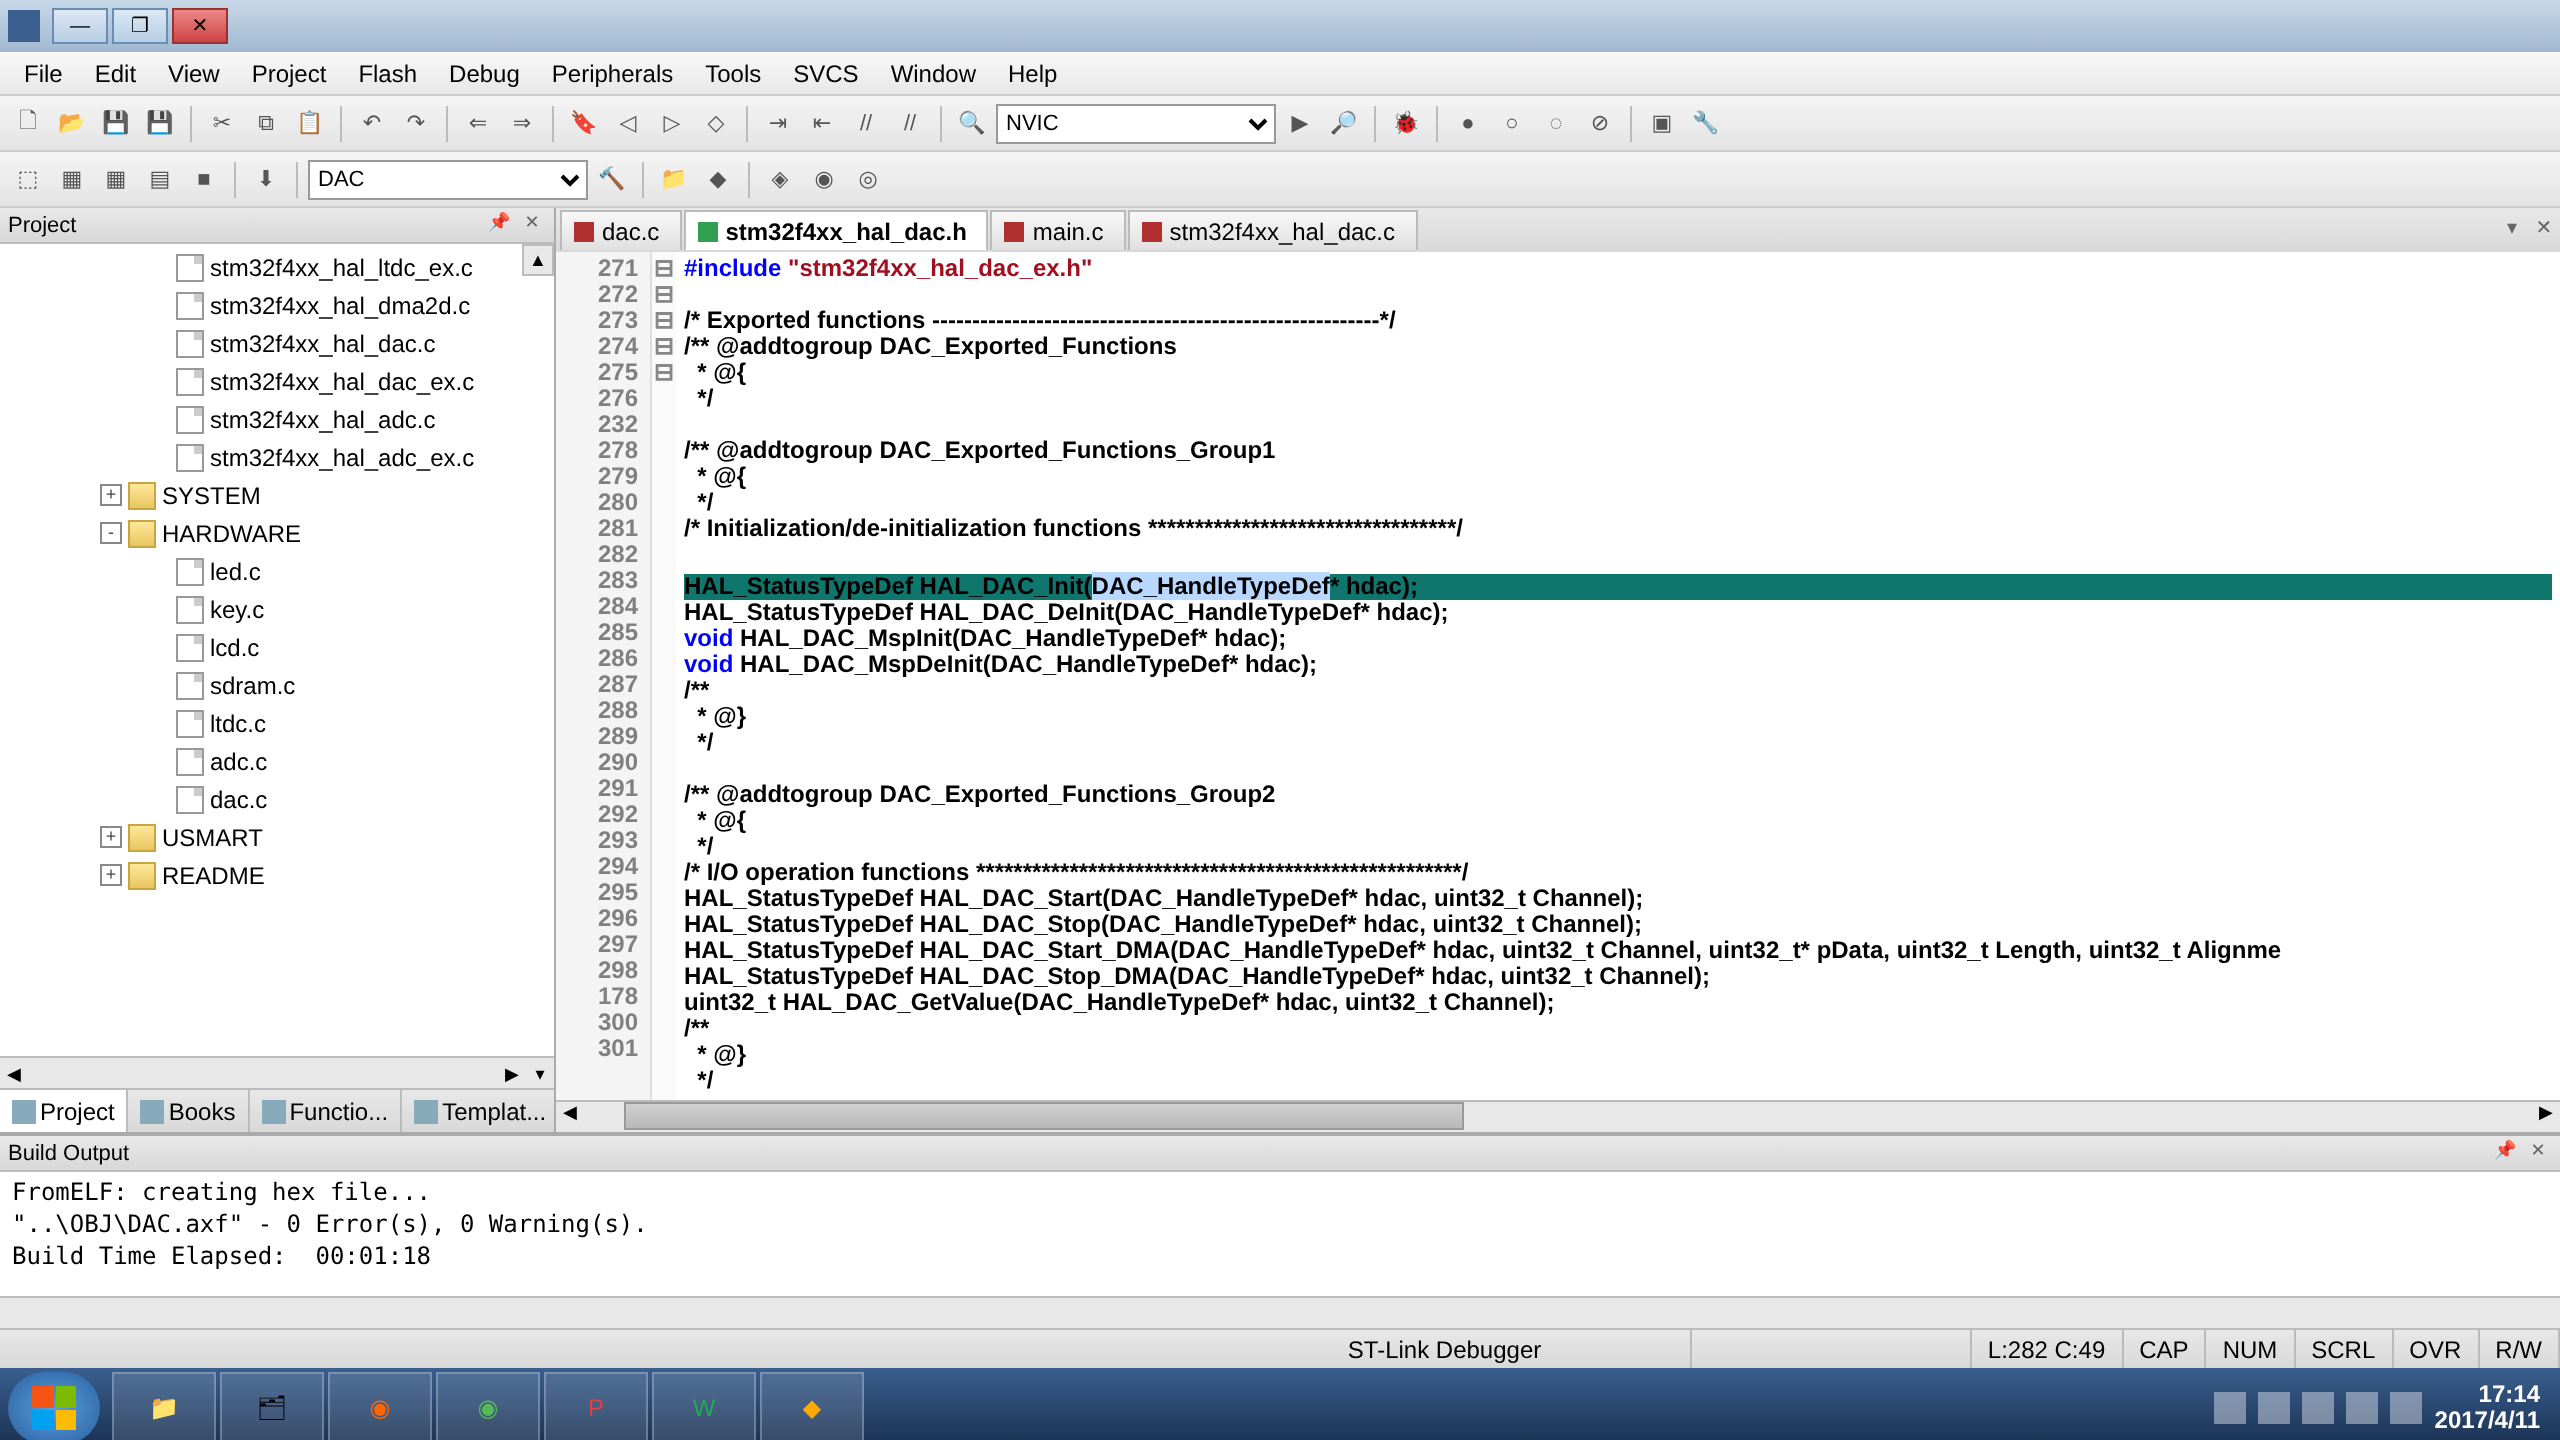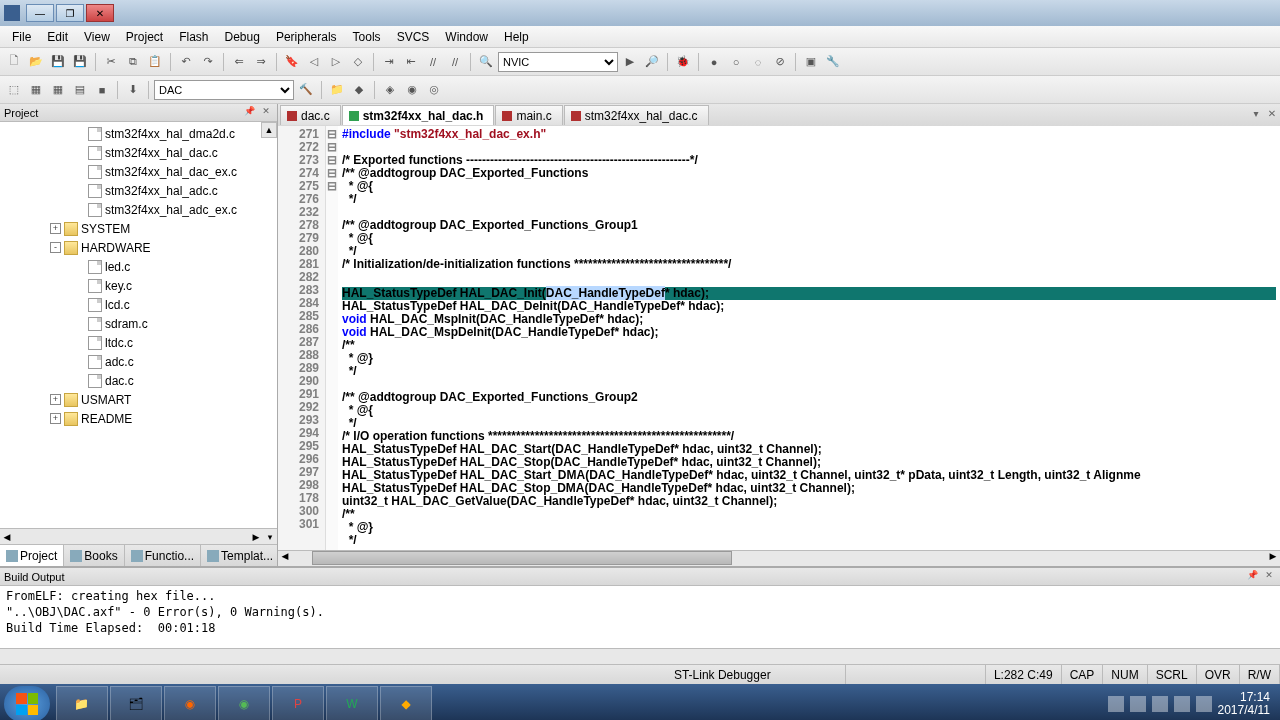--- a/index.html
+++ b/index.html
@@ -15,21 +15,21 @@
 
 
 .menubar { height: 22px; background: linear-gradient(#f8f8f8, #e8e8e8); display: flex; align-items: center; padding: 0 4px; border-bottom: 1px solid #ccc; }
 .menubar .menuitem { padding: 2px 8px; cursor: default; }
 
 
 .toolbar { height: 28px; background: linear-gradient(#f4f4f4, #e4e4e4); display: flex; align-items: center; padding: 0 4px; border-bottom: 1px solid #ccc; gap: 2px; }
 .tbtn { width: 20px; height: 20px; border: 1px solid transparent; display: flex; align-items: center; justify-content: center; font-size: 11px; color: #555; }
 .sep { width: 1px; height: 18px; background: #bbb; margin: 0 3px; }
 .tselect { height: 20px; font-size: 11px; border: 1px solid #999; background: #fff; }
-.tselect.wide { width: 120px; }
+.tselect.wide { width: 140px; }
 .tselect.proj { width: 140px; }
 
 
 .main { display: flex; height: 462px; }
 
 
 .projpanel { width: 278px; background: #fff; display: flex; flex-direction: column; border-right: 1px solid #aaa; }
 .panelheader { height: 18px; background: linear-gradient(#e8e8e8, #d8d8d8); display: flex; align-items: center; padding: 0 4px; border-bottom: 1px solid #bbb; }
 .panelheader .ptitle { flex: 1; font-size: 11px; }
 .panelheader .pbtn { width: 14px; height: 14px; font-size: 9px; color: #666; margin-left: 2px; text-align: center; }
@@ -82,21 +82,21 @@
 
 
 .taskbar { height: 40px; background: linear-gradient(#3a5f8f, #1a3050); display: flex; align-items: center; padding: 0 4px; }
 .startbtn { width: 46px; height: 36px; border-radius: 22px; background: radial-gradient(#5a9fdf, #2a5f9f); margin-right: 6px; display:flex; align-items:center; justify-content:center; }
 .startflag { width:22px; height:22px; display:grid; grid-template-columns:1fr 1fr; grid-template-rows:1fr 1fr; gap:1px; }
 .startflag div:nth-child(1){background:#f65314;} .startflag div:nth-child(2){background:#7cbb00;}
 .startflag div:nth-child(3){background:#00a1f1;} .startflag div:nth-child(4){background:#ffbb00;}
 .taskbtn { width: 52px; height: 36px; margin-right: 2px; background: rgba(255,255,255,0.12); border: 1px solid rgba(255,255,255,0.25); display: flex; align-items: center; justify-content: center; }
 .tasktray { margin-left: auto; display: flex; align-items: center; gap: 6px; color: #fff; font-size: 11px; padding-right: 6px; }
 .trayicon { width: 16px; height: 16px; background: rgba(255,255,255,0.4); }
-.clock { text-align: right; line-height: 13px; }
+.clock { text-align: right; line-height: 13px; font-weight: bold; }
 </style>
 </head>
 <body>
 
 <div class="titlebar">
   <div class="appicon"></div>
   <div class="winbtns">
     <div class="winbtn">—</div>
     <div class="winbtn">❐</div>
     <div class="winbtn close">✕</div>
@@ -181,20 +181,24 @@
 
 <div class="main">
   <div class="projpanel">
     <div class="panelheader">
       <div class="ptitle">Project</div>
       <div class="pbtn">📌</div>
       <div class="pbtn">✕</div>
     </div>
     <div class="tree" id="projtree">
       <div class="scrollup">▲</div>
+        <div class="treerow lvl3">
+          <span class="ficon file"></span>
+          <span>stm32f4xx_hal_ltdc_ex.c</span>
+        </div>
         <div class="treerow lvl3">
           <span class="ficon file"></span>
           <span>stm32f4xx_hal_dma2d.c</span>
         </div>
         <div class="treerow lvl3">
           <span class="ficon file"></span>
           <span>stm32f4xx_hal_dac.c</span>
         </div>
         <div class="treerow lvl3">
           <span class="ficon file"></span>

